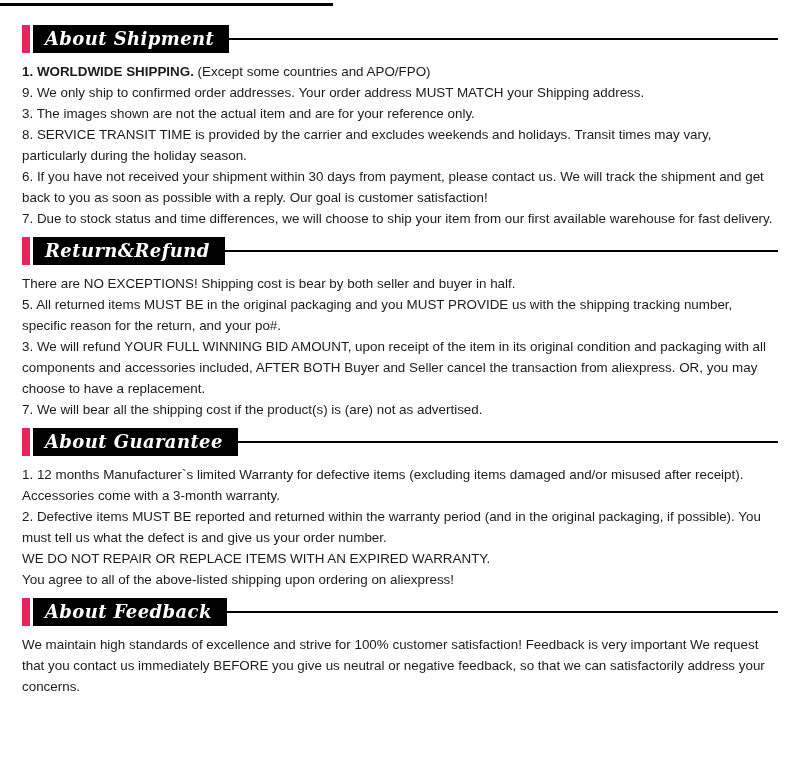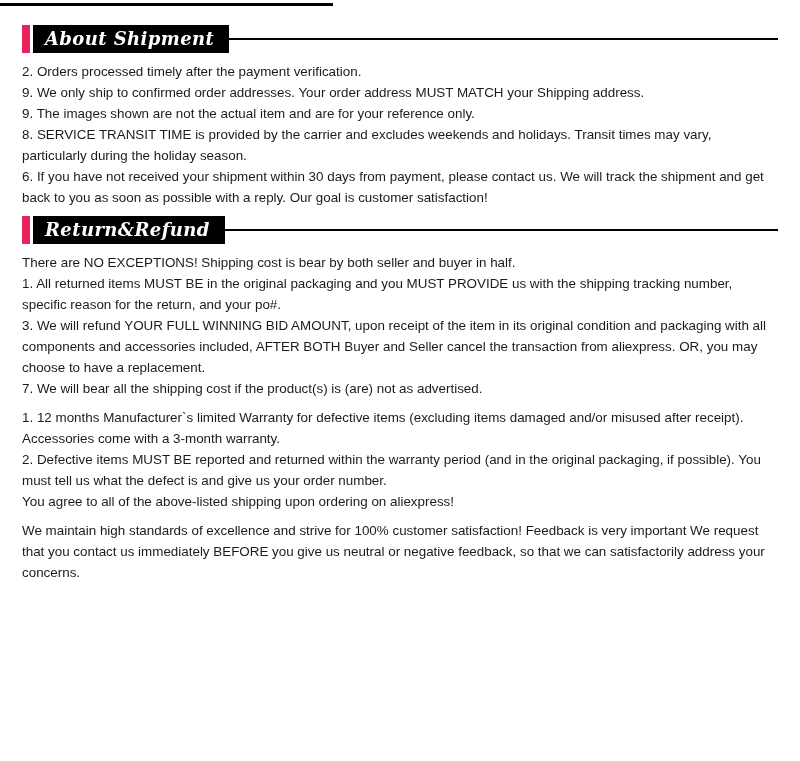--- a/index.html
+++ b/index.html
@@ -75,46 +75,58 @@
 <div class="top-stub"></div>
 
 <div class="content">
     <section class="policy-section">
       <div class="section-header">
         <span class="accent-bar"></span>
         <h2 class="section-title">About Shipment</h2>
         <span class="header-rule"></span>
       </div>
       <div class="section-body">
-        <p class="policy-line"><span>2. Orders processed timely after the payment verification.</span></p>
+        <p class="policy-line"><span class="bold">1. WORLDWIDE SHIPPING.</span><span> (Except some countries and APO/FPO)</span></p>
         <p class="policy-line"><span>9. We only ship to confirmed order addresses. Your order address MUST MATCH your Shipping address.</span></p>
-        <p class="policy-line"><span>9. The images shown are not the actual item and are for your reference only.</span></p>
+        <p class="policy-line"><span>3. The images shown are not the actual item and are for your reference only.</span></p>
         <p class="policy-line"><span>8. SERVICE TRANSIT TIME is provided by the carrier and excludes weekends and holidays. Transit times may vary, particularly during the holiday season.</span></p>
         <p class="policy-line"><span>6. If you have not received your shipment within 30 days from payment, please contact us. We will track the shipment and get back to you as soon as possible with a reply. Our goal is customer satisfaction!</span></p>
+        <p class="policy-line"><span>7. Due to stock status and time differences, we will choose to ship your item from our first available warehouse for fast delivery.</span></p>
       </div>
     </section>
     <section class="policy-section">
       <div class="section-header">
         <span class="accent-bar"></span>
         <h2 class="section-title">Return&amp;Refund</h2>
         <span class="header-rule"></span>
       </div>
       <div class="section-body">
         <p class="policy-line"><span>There are NO EXCEPTIONS! Shipping cost is bear by both seller and buyer in half.</span></p>
-        <p class="policy-line"><span>1. All returned items MUST BE in the original packaging and you MUST PROVIDE us with the shipping tracking number, specific reason for the return, and your po#.</span></p>
+        <p class="policy-line"><span>5. All returned items MUST BE in the original packaging and you MUST PROVIDE us with the shipping tracking number, specific reason for the return, and your po#.</span></p>
         <p class="policy-line"><span>3. We will refund YOUR FULL WINNING BID AMOUNT, upon receipt of the item in its original condition and packaging with all components and accessories included, AFTER BOTH Buyer and Seller cancel the transaction from aliexpress. OR, you may choose to have a replacement.</span></p>
         <p class="policy-line"><span>7.  We will bear all the shipping cost if the product(s) is (are) not as advertised.</span></p>
       </div>
     </section>
     <section class="policy-section">
+      <div class="section-header">
+        <span class="accent-bar"></span>
+        <h2 class="section-title">About Guarantee</h2>
+        <span class="header-rule"></span>
+      </div>
       <div class="section-body">
         <p class="policy-line"><span>1. 12 months Manufacturer`s limited Warranty for defective items (excluding items damaged and/or misused after receipt). Accessories come with a 3-month warranty.</span></p>
         <p class="policy-line"><span>2. Defective items MUST BE reported and returned within the warranty period (and in the original packaging, if possible). You must tell us what the defect is and give us your order number.</span></p>
+        <p class="policy-line"><span>WE DO NOT REPAIR OR REPLACE ITEMS WITH AN EXPIRED WARRANTY.</span></p>
         <p class="policy-line"><span>You agree to all of the above-listed shipping upon ordering on aliexpress!</span></p>
       </div>
     </section>
     <section class="policy-section">
+      <div class="section-header">
+        <span class="accent-bar"></span>
+        <h2 class="section-title">About Feedback</h2>
+        <span class="header-rule"></span>
+      </div>
       <div class="section-body">
         <p class="policy-line"><span>We maintain high standards of excellence and strive for 100% customer satisfaction! Feedback is very important We request that you contact us immediately BEFORE you give us neutral or negative feedback, so that we can satisfactorily address your concerns.</span></p>
         <p class="policy-line"></p>
       </div>
     </section>
   </div>
 
 </body></html>

